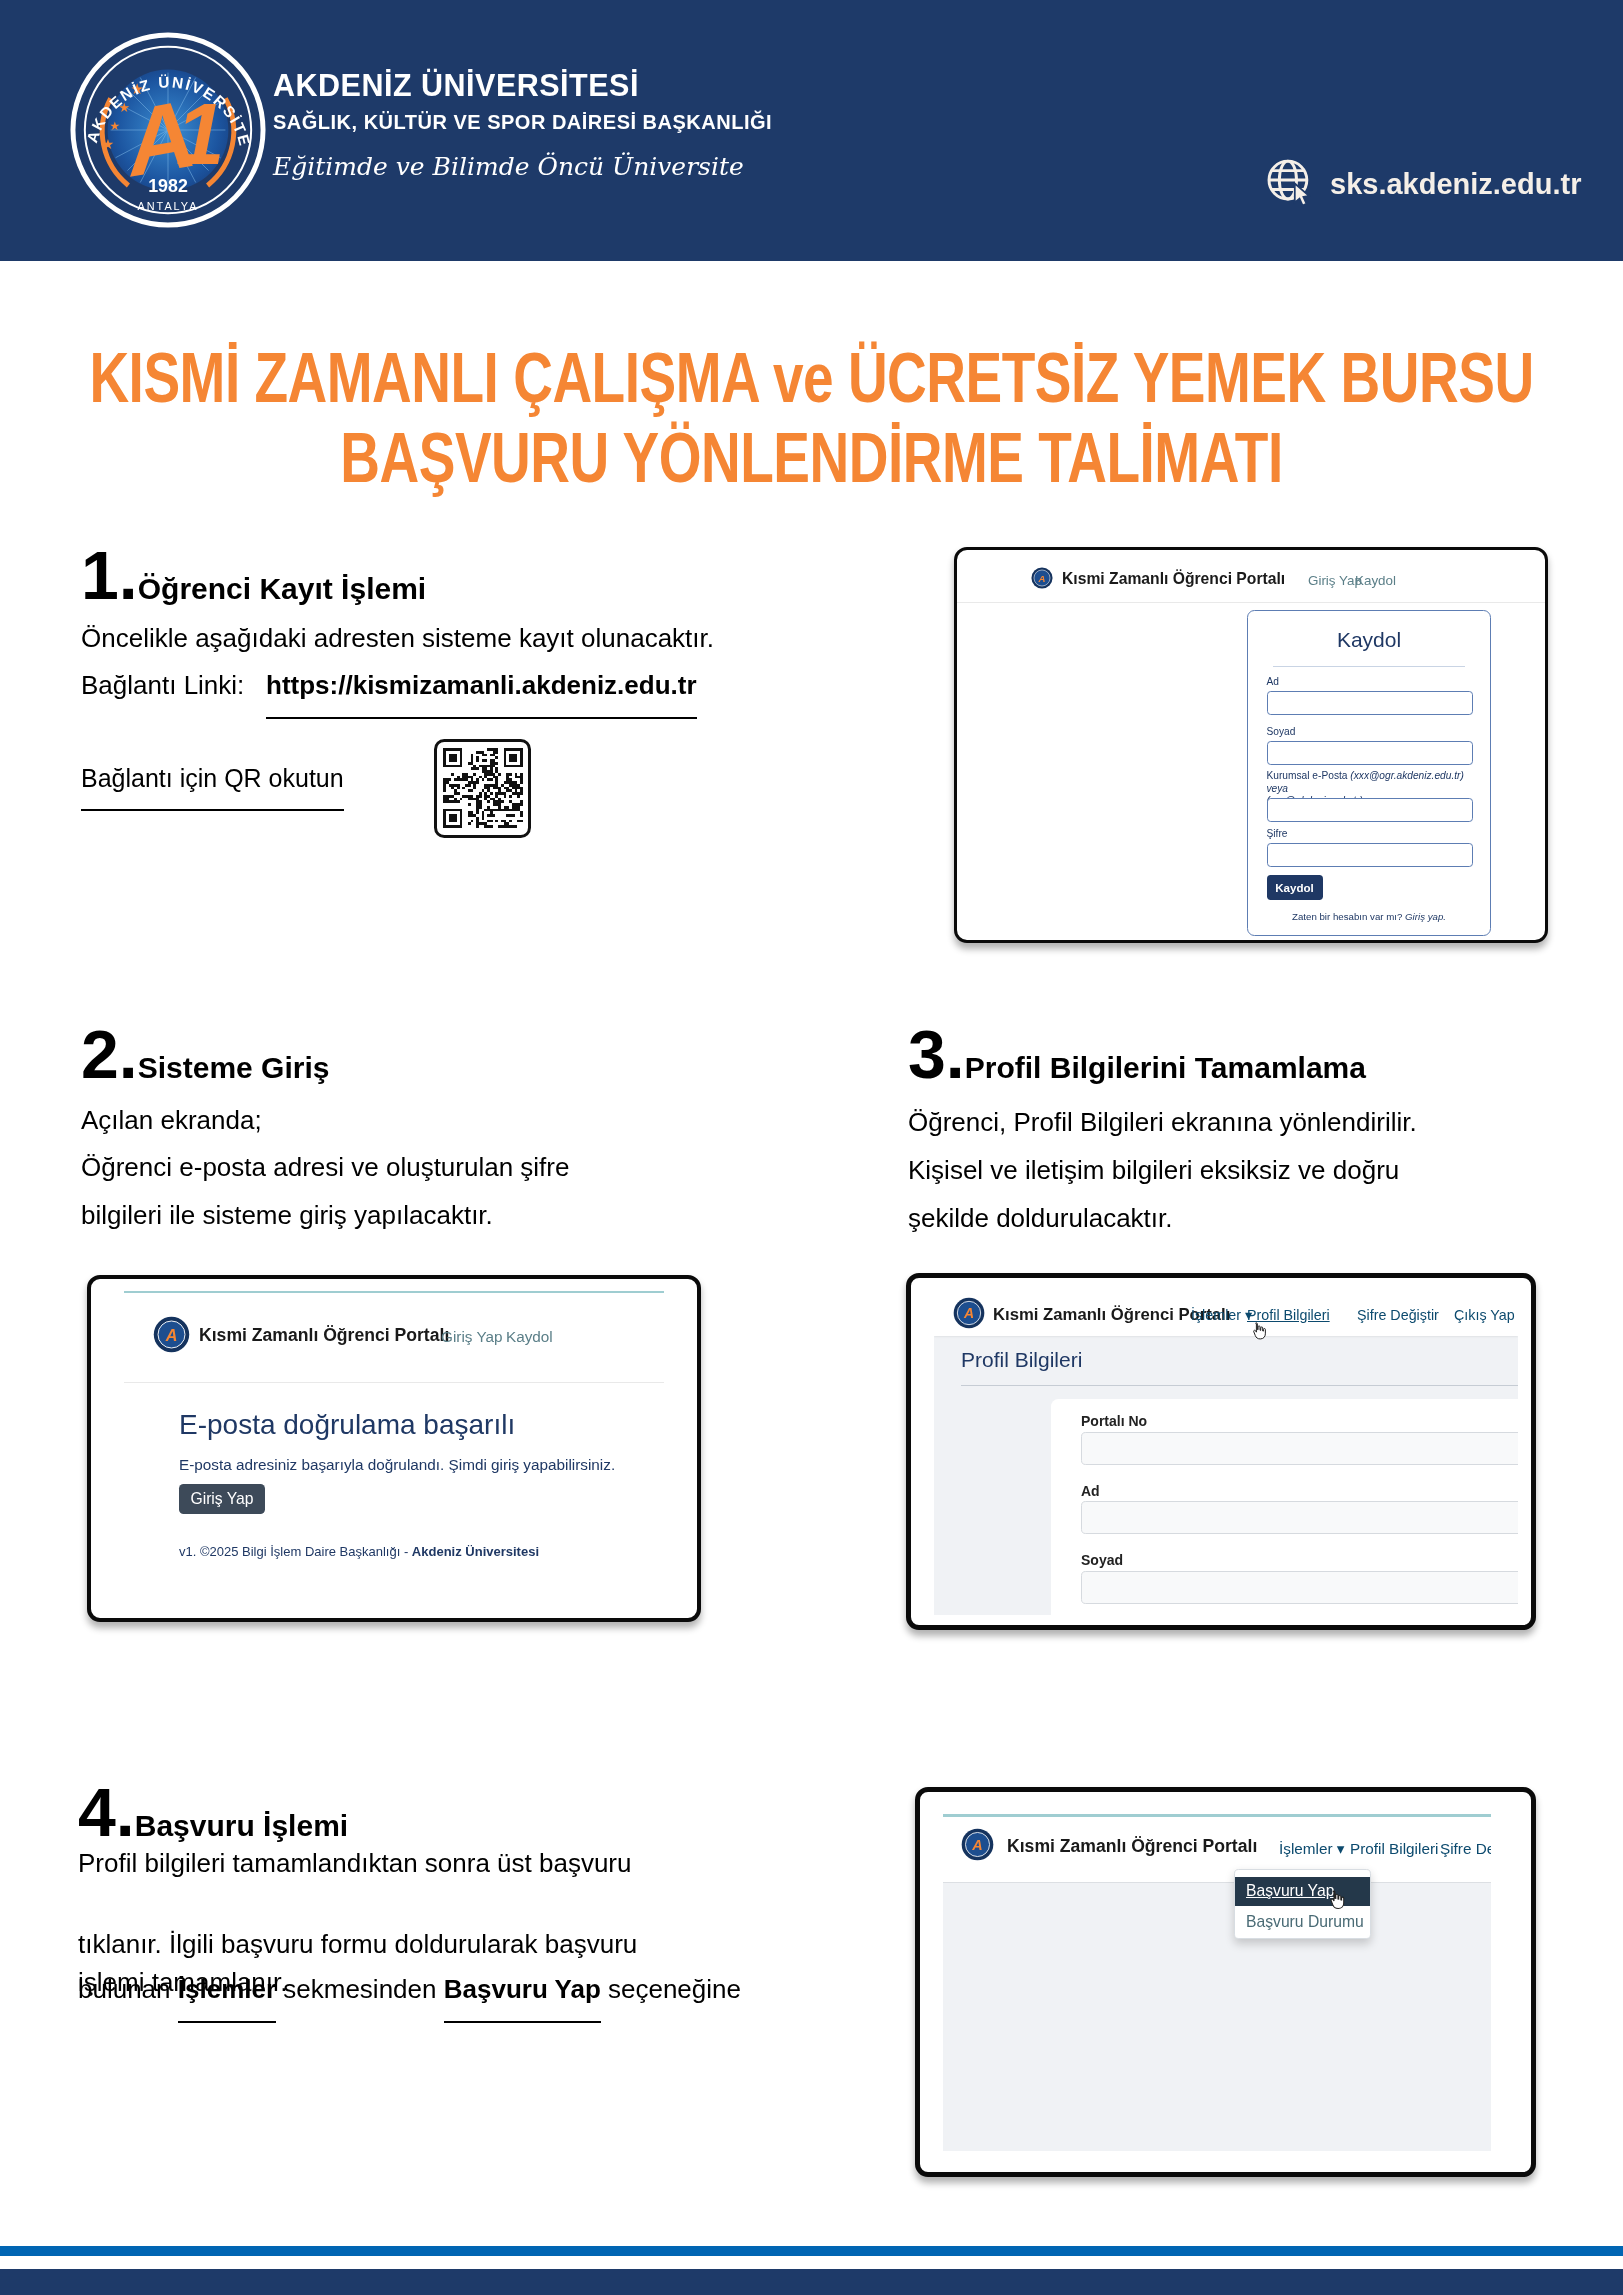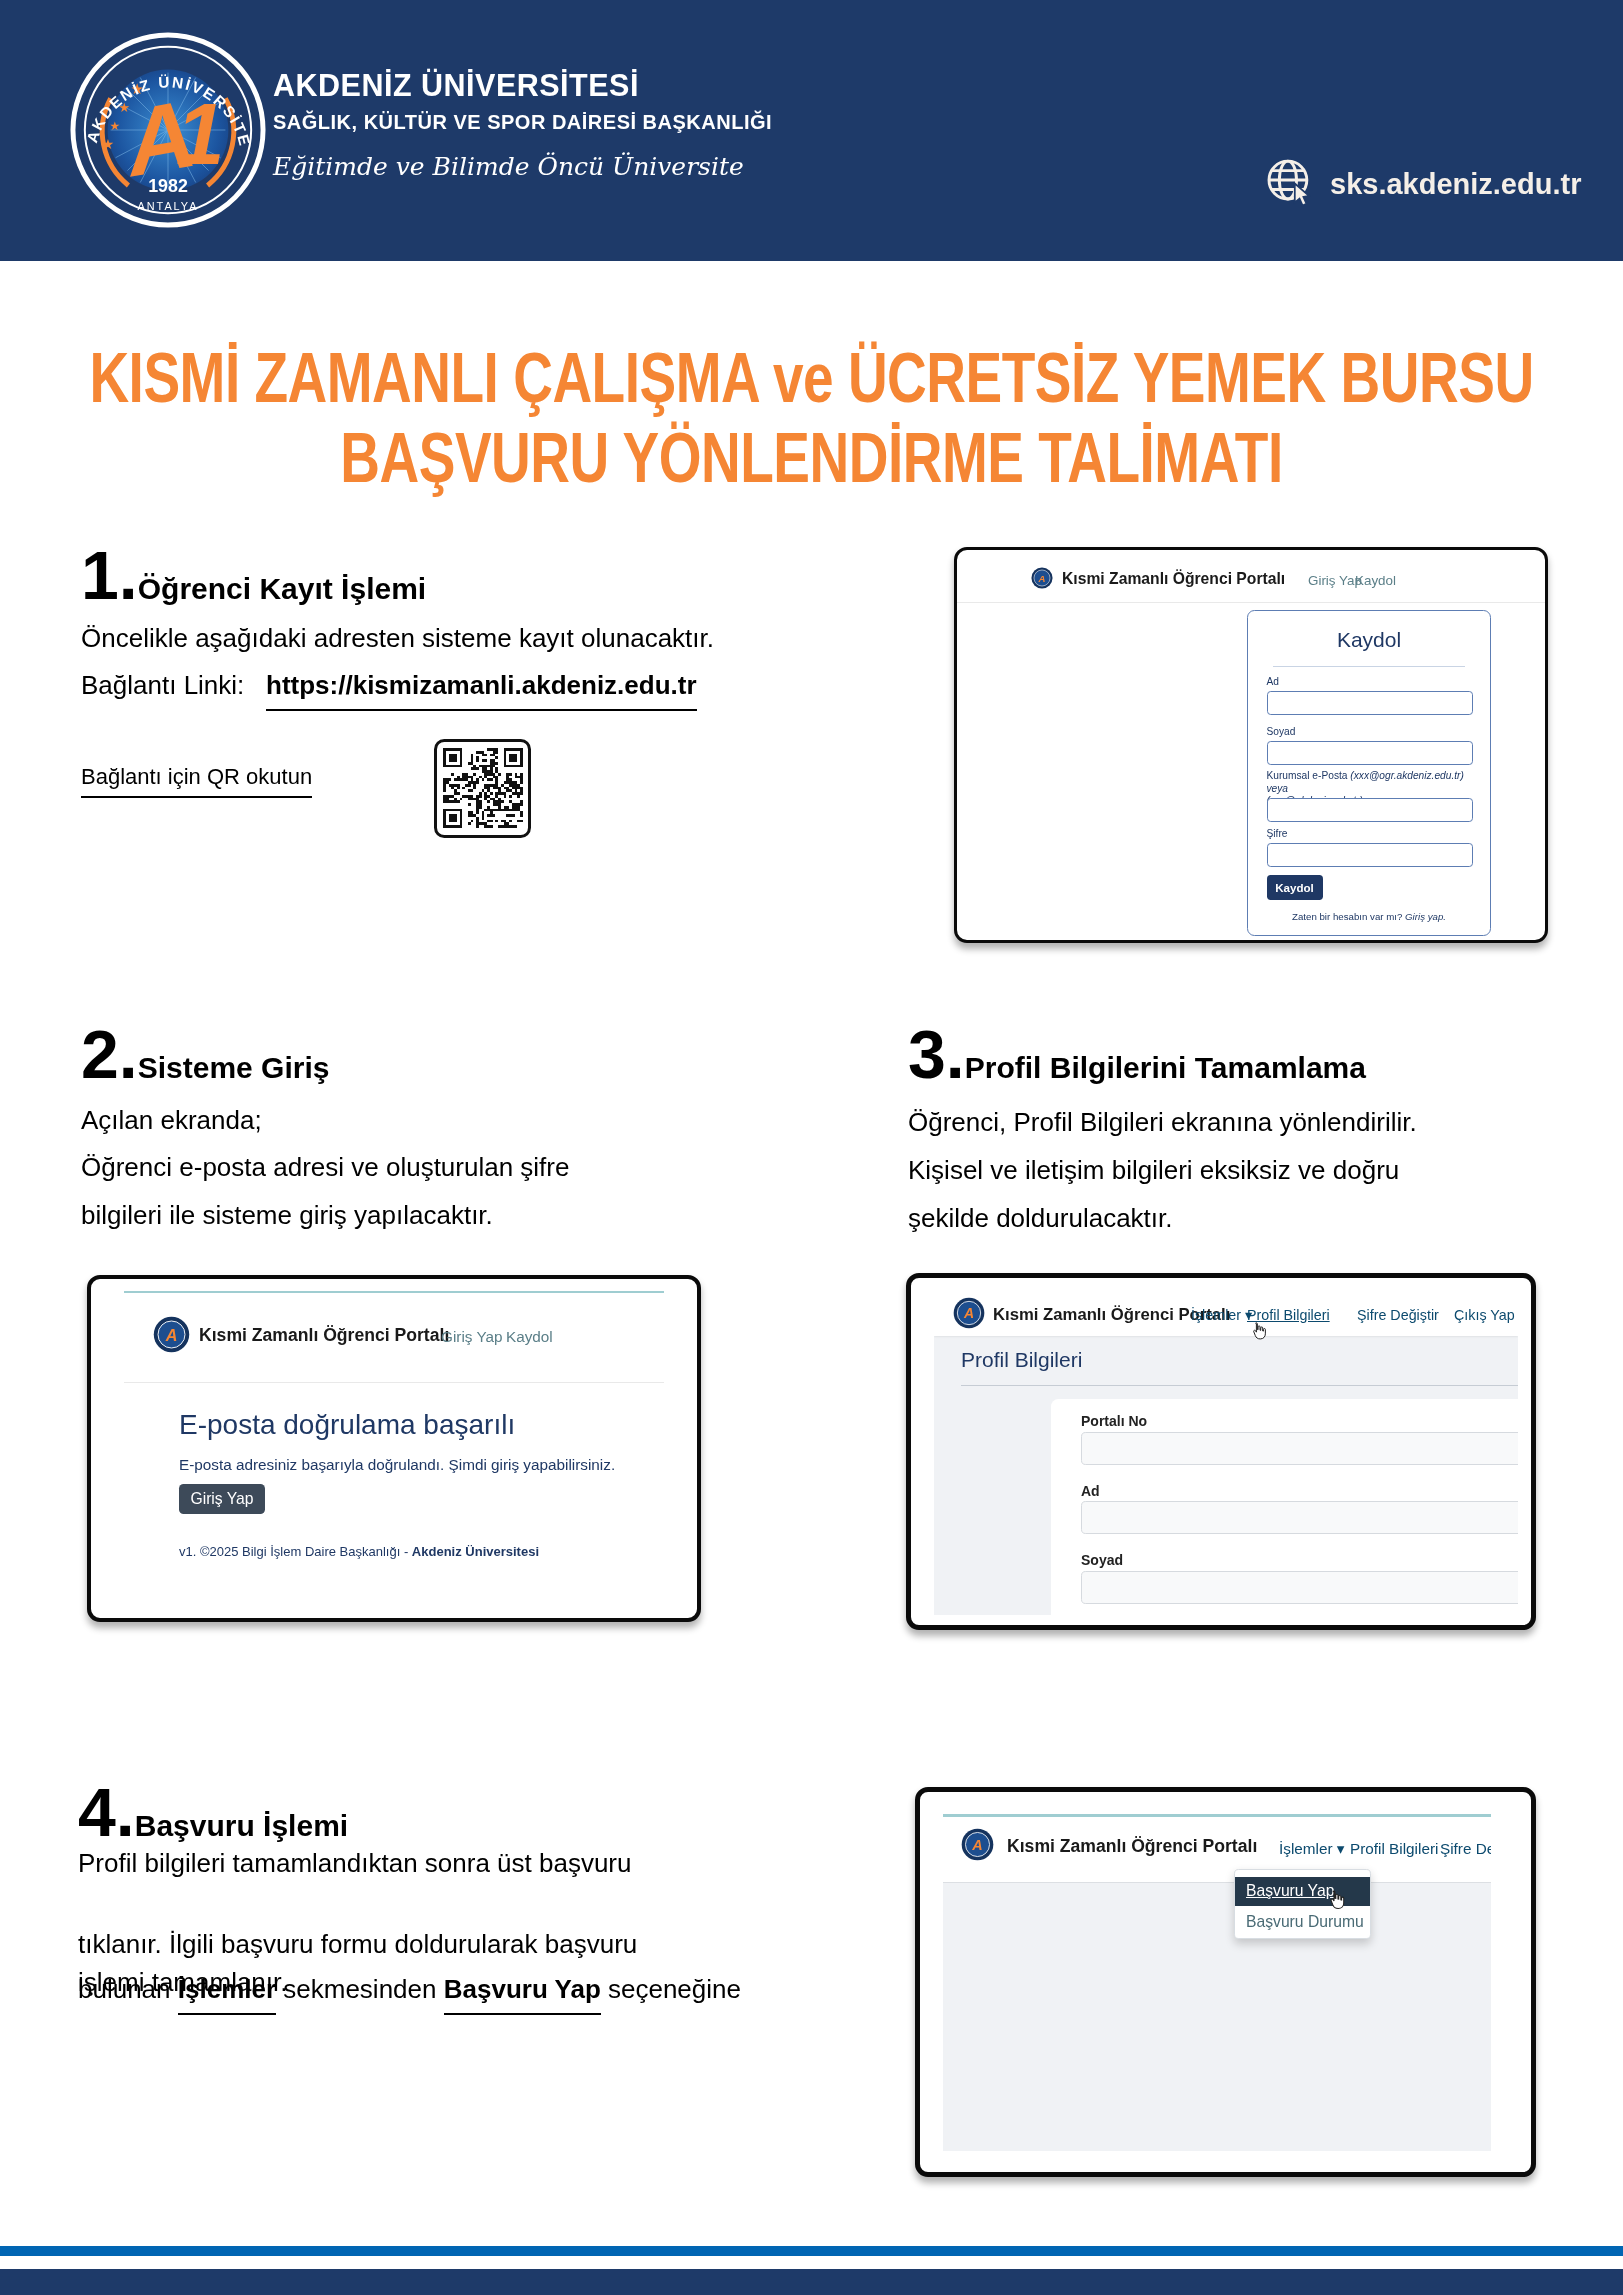--- a/index.html
+++ b/index.html
@@ -18,22 +18,22 @@
 
   
   .main-title{width:1623px;text-align:center;color:#f58634;font-weight:700;font-size:55px;line-height:1;transform:scaleY(1.28);transform-origin:center top;letter-spacing:-0.5px;}
 
   
   .sec-head{white-space:nowrap;}
   .sec-num{font-size:68px;font-weight:700;line-height:.9;}
   .sec-title{font-size:30px;font-weight:700;}
   .body-line{font-size:26px;color:#000;white-space:nowrap;}
   .b-bold{font-weight:700;}
-  .u-thick{border-bottom:2.3px solid #000;padding-bottom:9px;margin-top:24px;}
-  .qr-label{font-size:22px;border-bottom:2.8px solid #000;padding-bottom:6px;}
+  .u-thick{border-bottom:2.3px solid #000;padding-bottom:17px;margin-top:24px;}
+  .qr-label{font-size:25px;border-bottom:2.8px solid #000;padding-bottom:16px;}
 
   
   .qr-box{border:3.2px solid #111;border-radius:10.2px;background:#fff;padding:5.6px;}
 
   
   .shot{background:#fff;border:4.2px solid #0a0a0a;border-radius:13px;box-shadow:0 5.6px 7.4px rgba(0,0,0,.3);}
   .mini-brand{font-weight:700;color:#1a1a1a;}
   .mini-link{color:#5b7f88;}
   .navy{color:#1f3864;}
   .shot-divider{background:#e9e9e9;height:1.4px;}

